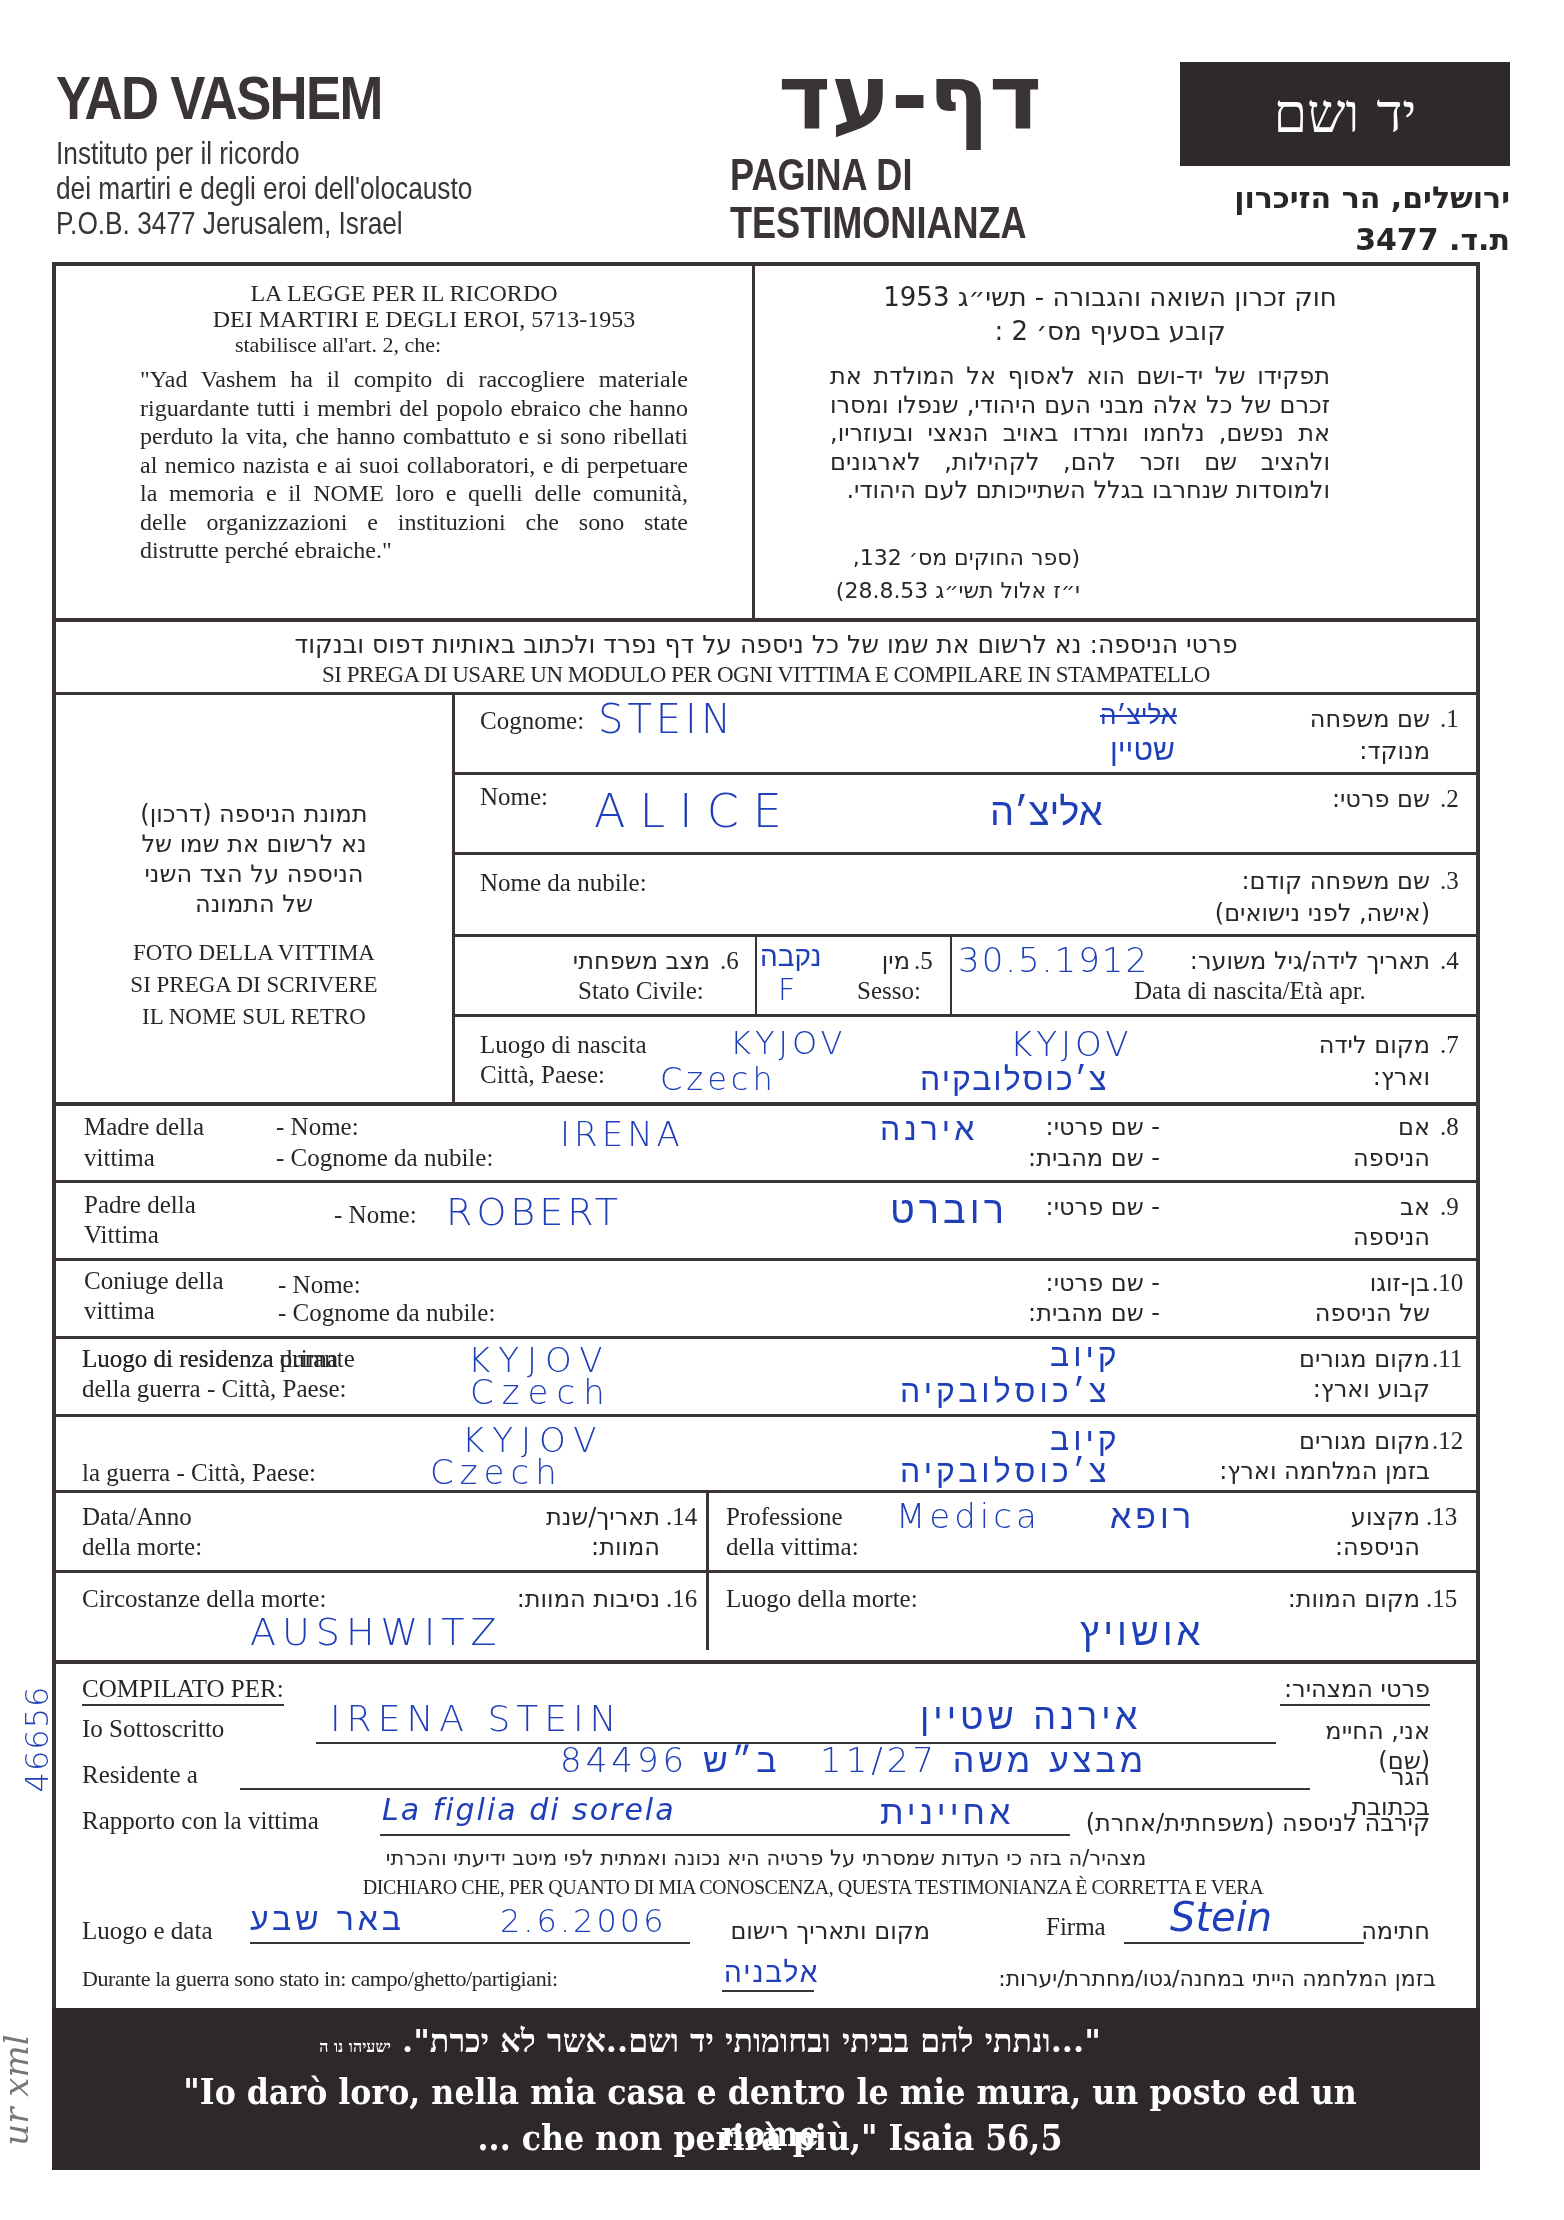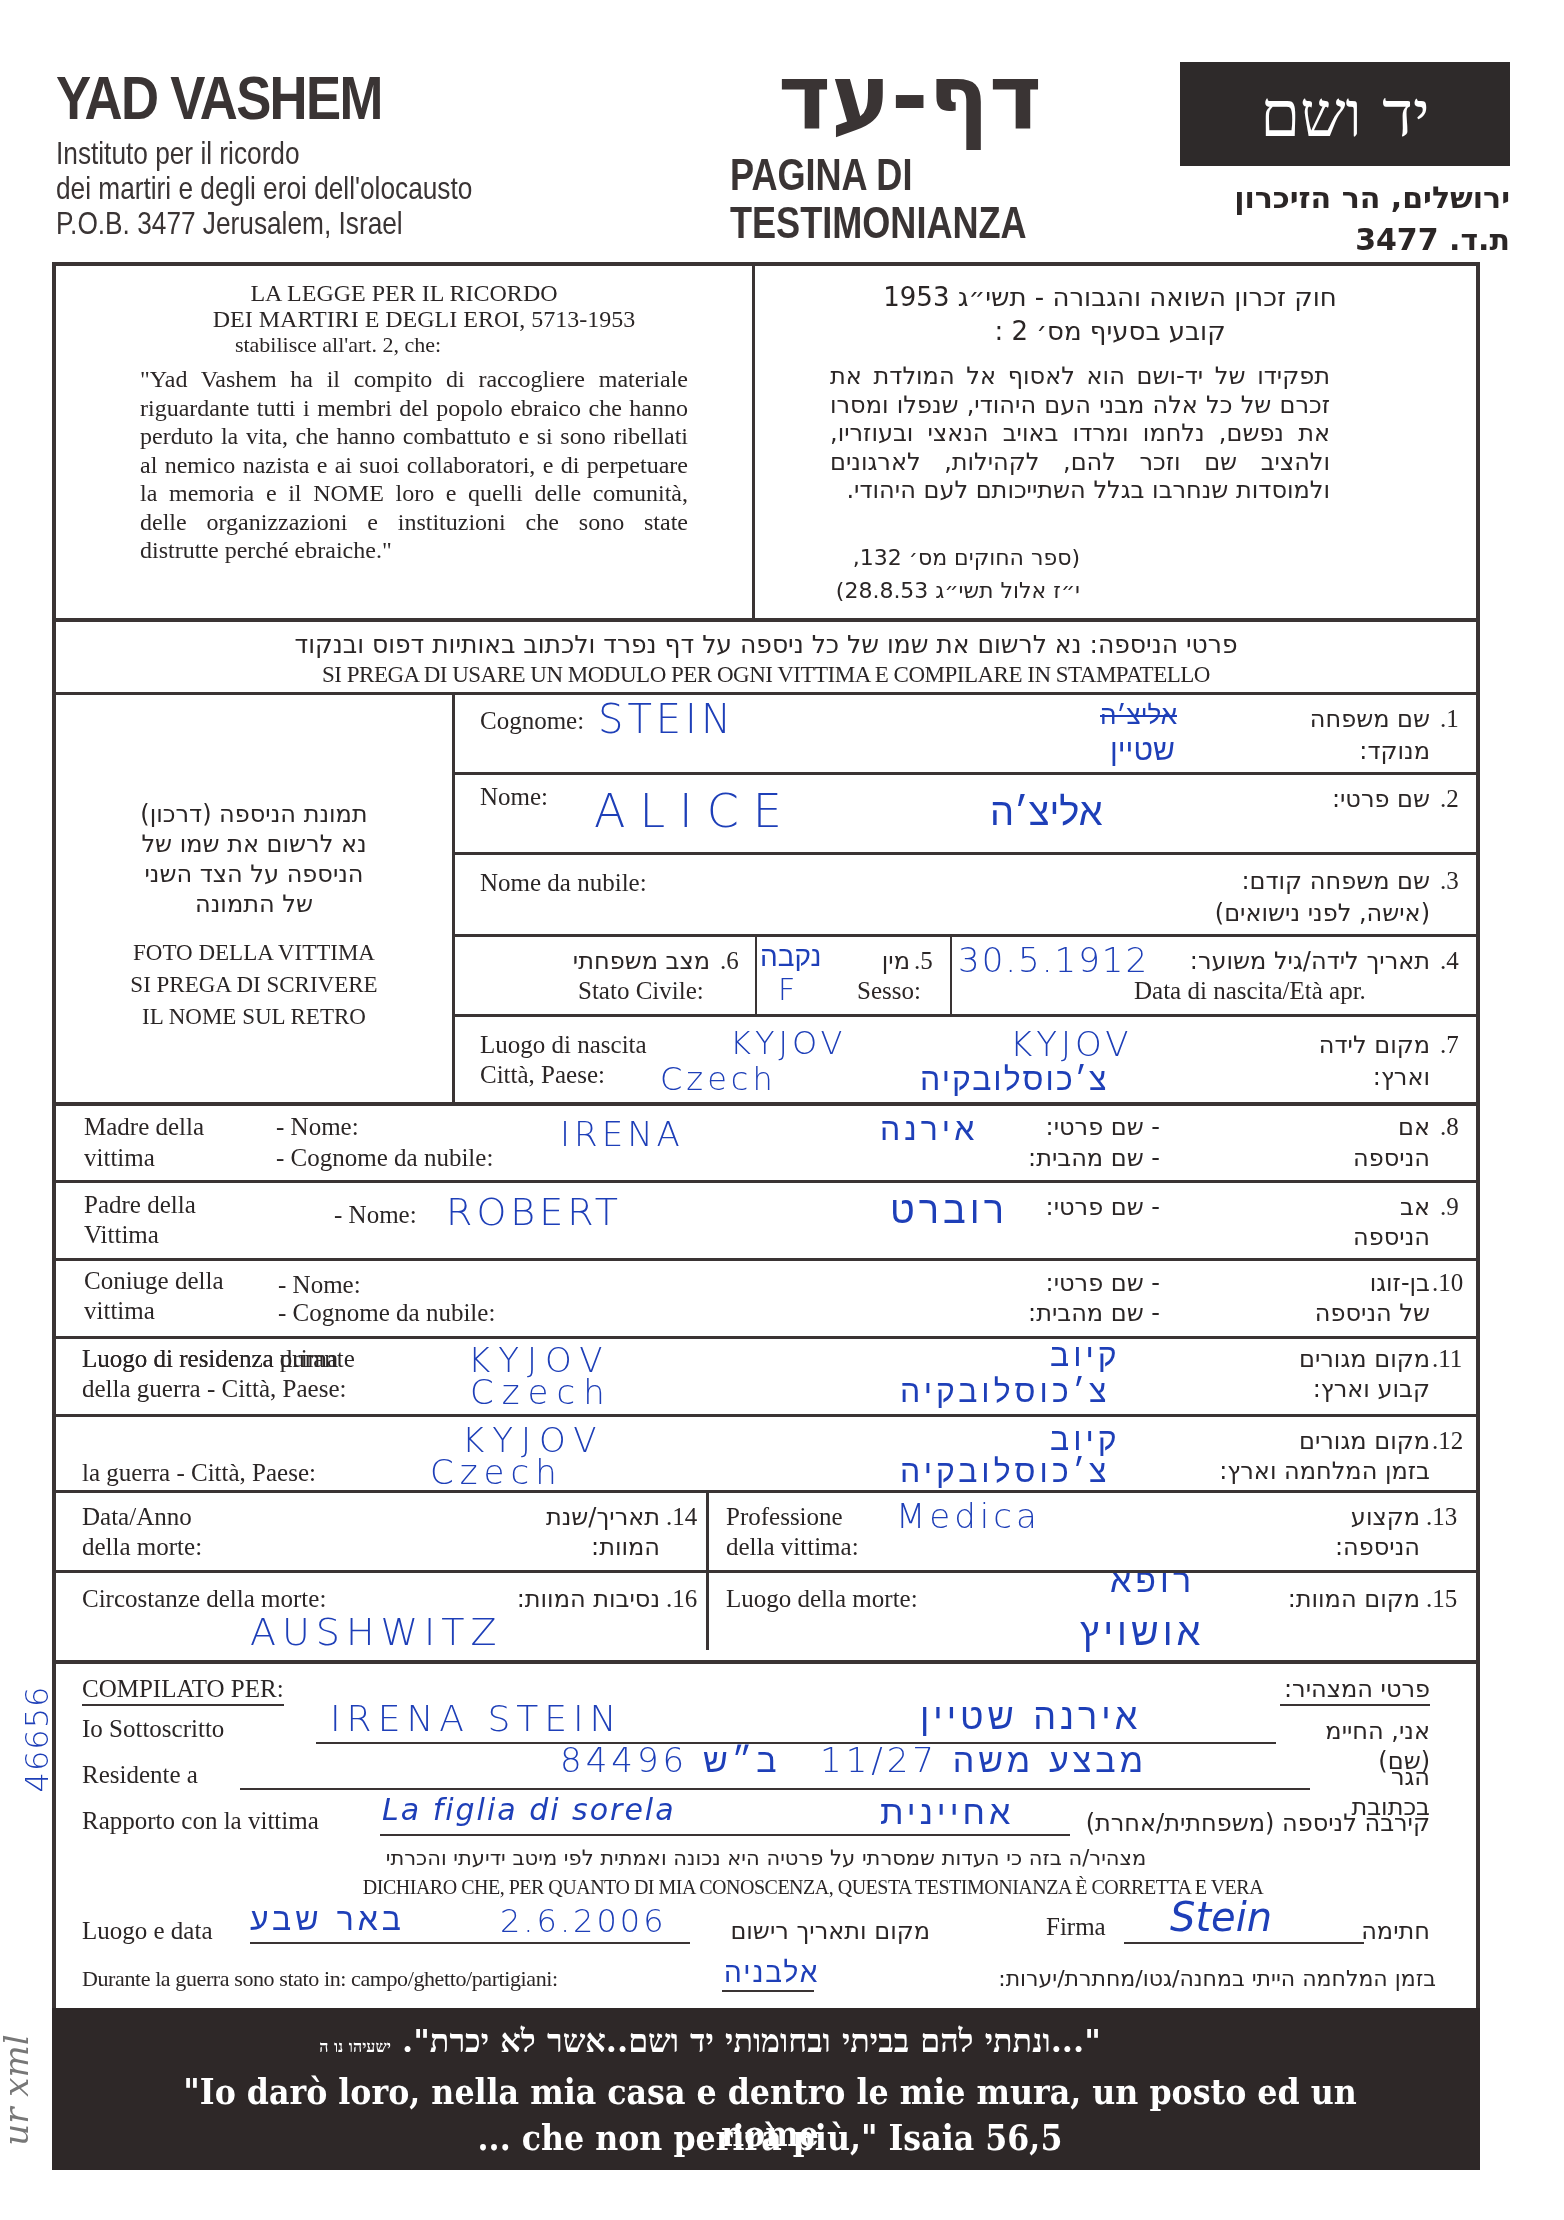--- a/index.html
+++ b/index.html
@@ -19,21 +19,21 @@
 
 <div class="abs sans" style="left:56px;top:62px;font-size:62px;font-weight:bold;letter-spacing:-2px;transform:scaleX(0.85);transform-origin:left;color:#3a3434;">YAD VASHEM</div>
 <div class="abs sans" style="left:56px;top:135px;font-size:32px;transform:scaleX(0.82);transform-origin:left;color:#3a3434;">Instituto per il ricordo</div>
 <div class="abs sans" style="left:56px;top:170px;font-size:32px;transform:scaleX(0.82);transform-origin:left;color:#3a3434;">dei martiri e degli eroi dell'olocausto</div>
 <div class="abs sans" style="left:56px;top:205px;font-size:32px;transform:scaleX(0.82);transform-origin:left;color:#3a3434;">P.O.B. 3477 Jerusalem, Israel</div>
 
 <div class="abs heb" style="left:740px;top:52px;width:340px;text-align:center;font-size:90px;font-weight:bold;line-height:90px;color:#3a3434;direction:rtl;">דף-עד</div>
 <div class="abs sans" style="left:730px;top:150px;font-size:44px;font-weight:bold;transform:scaleX(0.82);transform-origin:left;color:#3a3434;">PAGINA DI</div>
 <div class="abs sans" style="left:730px;top:198px;font-size:44px;font-weight:bold;transform:scaleX(0.82);transform-origin:left;color:#3a3434;">TESTIMONIANZA</div>
 
-<div class="abs heb" style="left:1180px;top:62px;width:330px;height:104px;background:#2e2a2a;color:#fff;text-align:center;font-family:'DejaVu Serif',serif;font-size:64px;line-height:104px;">יד ושם</div>
+<div class="abs heb" style="left:1180px;top:62px;width:330px;height:104px;background:#2e2a2a;color:#fff;text-align:center;font-family:'DejaVu Serif',serif;font-size:54px;line-height:104px;">יד ושם</div>
 <div class="abs heb" style="left:1150px;top:180px;width:360px;text-align:right;font-size:30px;font-weight:bold;">ירושלים, הר הזיכרון</div>
 <div class="abs heb" style="left:1150px;top:222px;width:360px;text-align:right;font-size:30px;font-weight:bold;">ת.ד. 3477</div>
 
 <div class="abs" style="left:52px;top:262px;width:1428px;height:1750px;border:4px solid #3a3434;box-sizing:border-box;"></div>
 
 <div class="line" style="left:752px;top:262px;width:3px;height:358px;"></div>
 <div class="abs tc" style="left:56px;top:280px;width:696px;font-size:24px;">LA LEGGE PER IL RICORDO</div>
 <div class="abs tc" style="left:56px;top:306px;width:696px;font-size:24px;padding-left:20px;">DEI MARTIRI E DEGLI EROI, 5713-1953</div>
 <div class="abs tc" style="left:56px;top:332px;width:564px;font-size:22px;">stabilisce all'art. 2, che:</div>
 <div class="abs" style="left:140px;top:365px;width:548px;font-size:24px;line-height:28.5px;text-align:justify;">"Yad Vashem ha il compito di raccogliere materiale riguardante tutti i membri del popolo ebraico che hanno perduto la vita, che hanno combattuto e si sono ribellati al nemico nazista e ai suoi collaboratori, e di perpetuare la memoria e il NOME loro e quelli delle comunità, delle organizzazioni e instituzioni che sono state distrutte perché ebraiche."</div>
@@ -172,21 +172,21 @@
 <div class="abs lbl" style="left:82px;top:1502px;">Data/Anno</div>
 <div class="abs lbl" style="left:82px;top:1532px;">della morte:</div>
 <div class="abs hand" style="left:300px;top:1506px;font-size:32px;"></div>
 <div class="abs hlbl" style="left:480px;top:1502px;width:180px;text-align:right;">תאריך/שנת</div>
 <div class="abs hlbl" style="left:480px;top:1532px;width:180px;text-align:right;">המוות:</div>
 <div class="abs lbl" style="left:666px;top:1502px;">.14</div>
 
 <div class="abs lbl" style="left:726px;top:1502px;">Professione</div>
 <div class="abs lbl" style="left:726px;top:1532px;">della vittima:</div>
 <div class="abs hand" style="left:896px;top:1496px;font-size:34px;">Medica</div>
-<div class="abs heb hand" style="left:1110px;top:1560px;font-size:34px;">רופא</div>
+<div class="abs heb hand" style="left:1110px;top:1496px;font-size:34px;">רופא</div>
 <div class="abs hlbl" style="left:1310px;top:1502px;width:110px;text-align:right;">מקצוע</div>
 <div class="abs hlbl" style="left:1270px;top:1532px;width:150px;text-align:right;">הניספה:</div>
 <div class="abs lbl" style="left:1426px;top:1502px;">.13</div>
 <div class="line" style="left:52px;top:1570px;width:1428px;height:3px;"></div>
 
 <div class="abs lbl" style="left:82px;top:1584px;">Circostanze della morte:</div>
 <div class="abs hlbl" style="left:460px;top:1584px;width:200px;text-align:right;">נסיבות המוות:</div>
 <div class="abs lbl" style="left:666px;top:1584px;">.16</div>
 <div class="abs hand" style="left:250px;top:1610px;font-size:38px;letter-spacing:6px;">AUSHWITZ</div>
 

